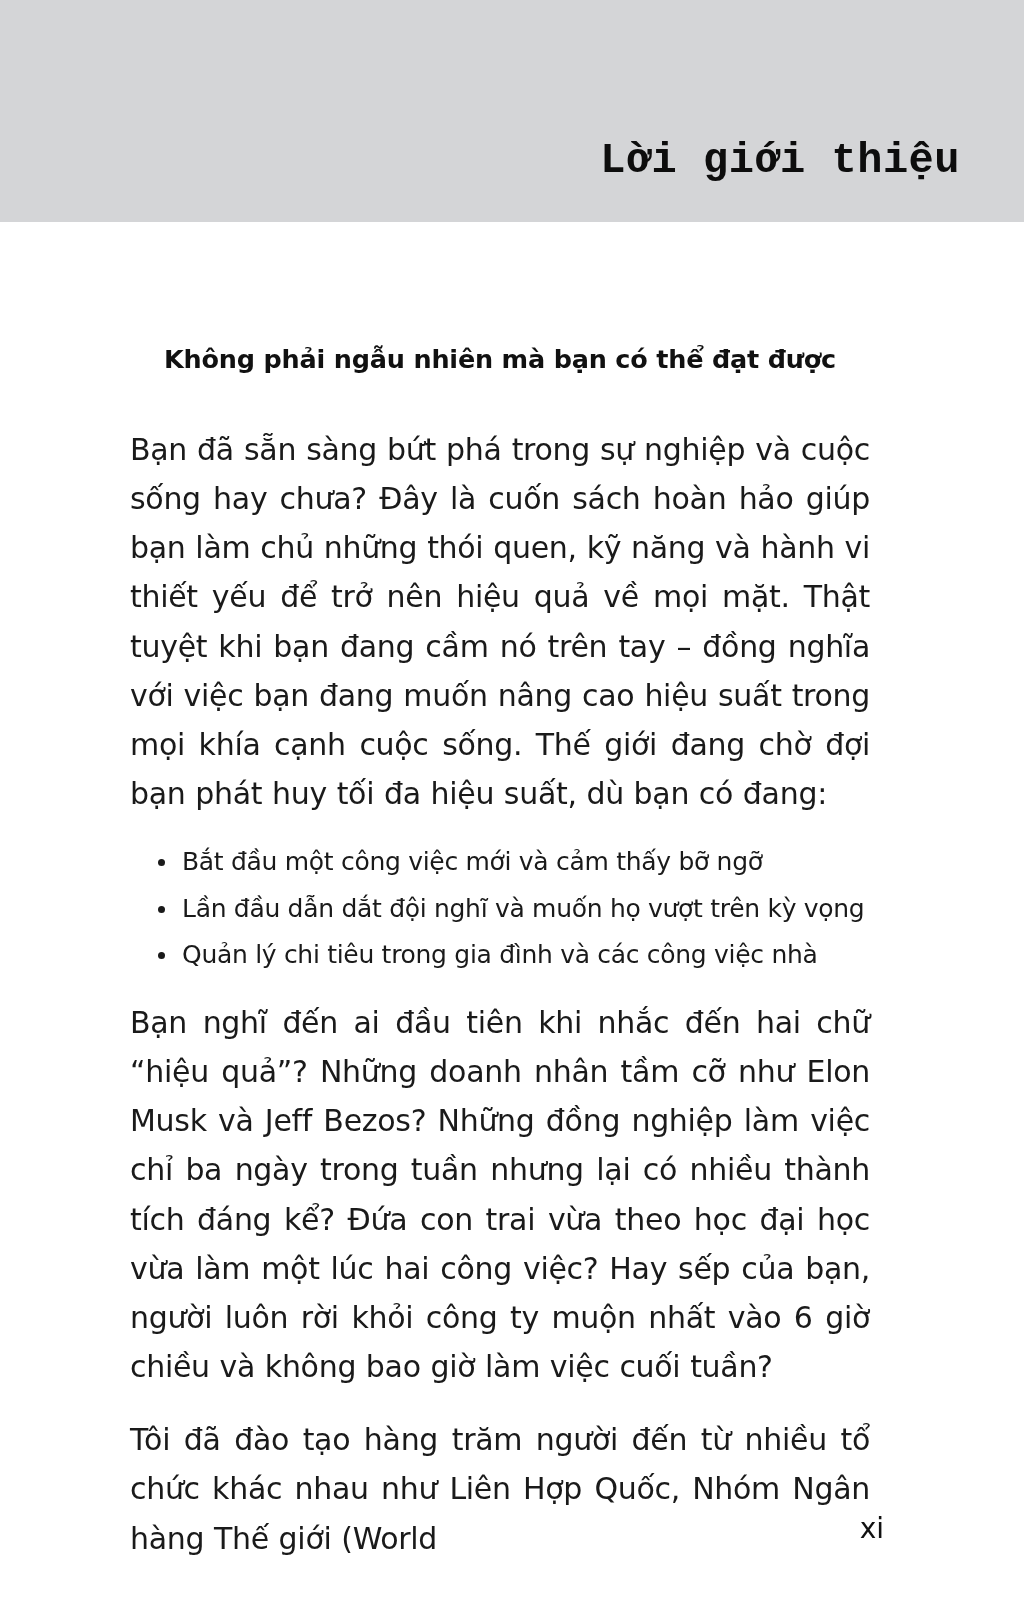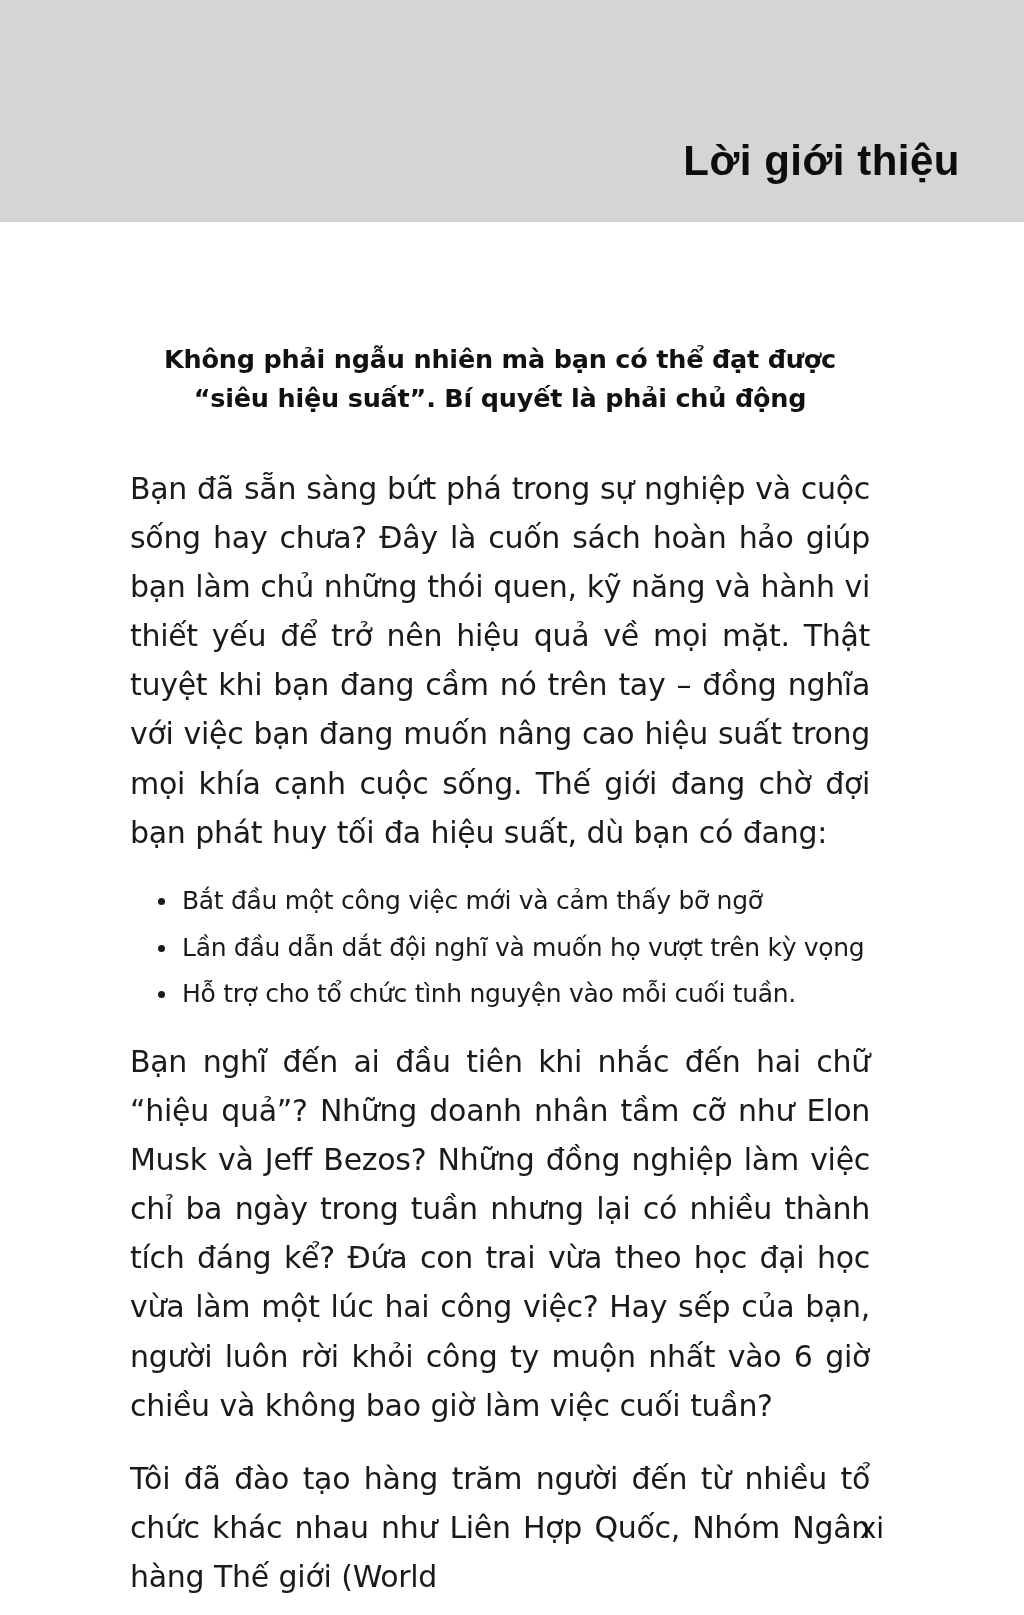--- a/index.html
+++ b/index.html
@@ -22,21 +22,21 @@
     left: 0;
     top: 0;
     width: 1024px;
     height: 222px;
     background: #d4d5d7;
   }
   .header-title {
     position: absolute;
     right: 64px;
     top: 138px;
-    font-family: Liberation Sans, sans-serif;
+    font-family: Liberation Mono, monospace;
     font-weight: bold;
     font-size: 42px;
     letter-spacing: 0.5px;
     color: #0d0d0d;
     text-align: right;
     line-height: 1.1;
     white-space: nowrap;
   }
 
   
@@ -124,29 +124,28 @@
 
 <div class="header-band">
   <div class="header-title">Lời giới thiệu</div>
 </div>
 
 <div class="page">
   <div class="content">
 
     <div class="epigraph">
       <span>Không phải ngẫu nhiên mà bạn có thể đạt được</span>
-      <span>“siêu hiệu suất”. Bí quyết là phải chủ động</span>
     </div>
 
     <p class="body-par">Bạn đã sẵn sàng bứt phá trong sự nghiệp và cuộc sống hay chưa? Đây là cuốn sách hoàn hảo giúp bạn làm chủ những thói quen, kỹ năng và hành vi thiết yếu để trở nên hiệu quả về mọi mặt. Thật tuyệt khi bạn đang cầm nó trên tay – đồng nghĩa với việc bạn đang muốn nâng cao hiệu suất trong mọi khía cạnh cuộc sống. Thế giới đang chờ đợi bạn phát huy tối đa hiệu suất, dù bạn có đang:</p>
 
     <ul class="bullets">
       <li>Bắt đầu một công việc mới và cảm thấy bỡ ngỡ</li>
       <li>Lần đầu dẫn dắt đội nghĩ và muốn họ vượt trên kỳ vọng</li>
-      <li>Hỗ trợ cho tổ chức tình nguyện vào mỗi cuối tuần.</li>
+      <li>Quản lý chi tiêu trong gia đình và các công việc nhà</li>
     </ul>
 
     <p class="body-par">Bạn nghĩ đến ai đầu tiên khi nhắc đến hai chữ “hiệu quả”? Những doanh nhân tầm cỡ như Elon Musk và Jeff Bezos? Những đồng nghiệp làm việc chỉ ba ngày trong tuần nhưng lại có nhiều thành tích đáng kể? Đứa con trai vừa theo học đại học vừa làm một lúc hai công việc? Hay sếp của bạn, người luôn rời khỏi công ty muộn nhất vào 6 giờ chiều và không bao giờ làm việc cuối tuần?</p>
 
     <p class="body-par">Tôi đã đào tạo hàng trăm người đến từ nhiều tổ chức khác nhau như Liên Hợp Quốc, Nhóm Ngân hàng Thế giới (World</p>
 
   </div>
 
   <div class="folio">xi</div>
 </div>

